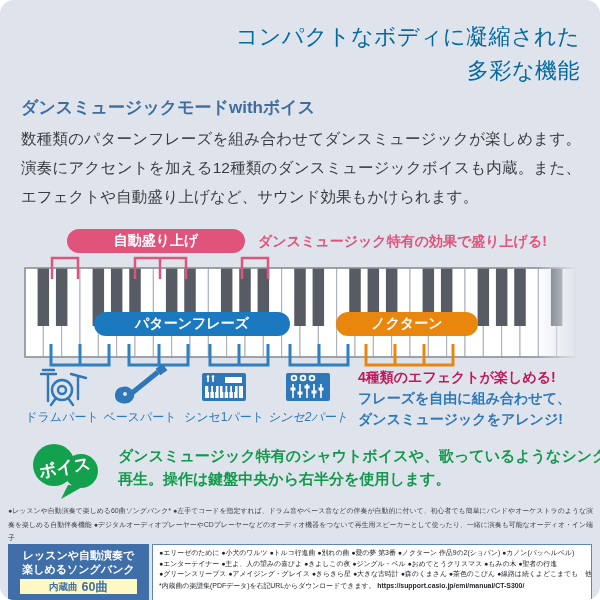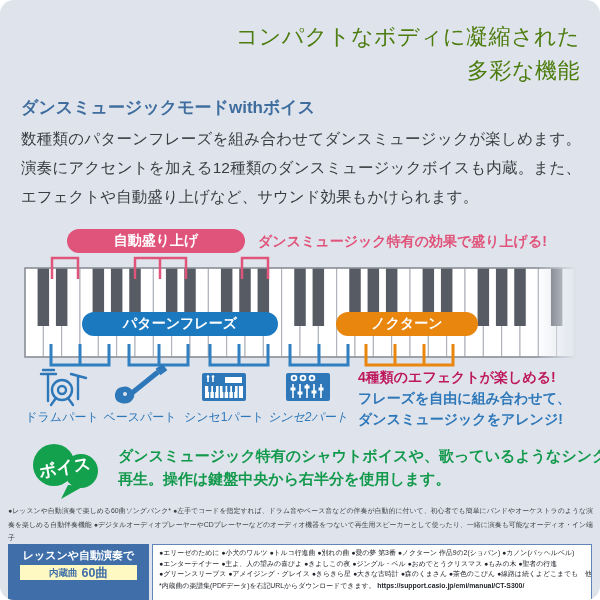--- a/index.html
+++ b/index.html
@@ -3,32 +3,32 @@
 <meta charset="utf-8">
 <style>
   html,body{margin:0;padding:0;background:#ffffff;}
   .page{
     position:relative;width:600px;height:600px;background:#dfe4ec;
     border-radius:14px;overflow:hidden;
     font-family:"Liberation Sans",sans-serif;color:#3a3d42;
   }
   
   .headline{position:absolute;top:20px;right:20px;text-align:right;
-    font-size:22px;line-height:34px;color:#4d7c0f;letter-spacing:.5px;}
+    font-size:22px;line-height:34px;color:#0369a1;letter-spacing:.5px;}
   
   .sec-title{position:absolute;top:96px;left:21px;font-size:17px;font-weight:bold;color:#3f6d9e;}
   .sec-body{position:absolute;top:124px;left:21px;width:560px;
     font-size:15.5px;line-height:29px;color:#393c41;text-align:justify;}
   
   .diagram{position:absolute;top:225px;left:0;width:528px;height:218px;padding-left:48px;}
   .diagram svg.kb{position:absolute;top:0;left:0;}
   .pill{position:absolute;display:flex;align-items:center;justify-content:center;
     color:#fff;font-weight:bold;border-radius:13px;white-space:nowrap;}
   .pill.pink{left:67px;top:4px;width:178px;height:24px;background:#e0537a;font-size:14px;}
-  .pill.blue{left:82px;top:87px;width:196px;height:24px;background:#1b79c0;font-size:14px;}
+  .pill.blue{left:94px;top:87px;width:196px;height:24px;background:#1b79c0;font-size:14px;}
   .pill.orange{left:336px;top:87px;width:142px;height:24px;background:#e8860d;font-size:14px;}
   .pink-note{position:absolute;left:258px;top:8px;font-size:14px;font-weight:bold;color:#e0537a;white-space:nowrap;}
   .part{position:absolute;top:140px;width:88px;text-align:center;}
   .part .icon{height:42px;display:flex;align-items:flex-end;justify-content:center;}
   .part .plabel{font-size:12px;color:#2e77b8;margin-top:2px;white-space:nowrap;}
   .part0{left:18px;} .part1{left:96px;} .part2{left:180px;} .part3{left:264px;font-style:italic;}
   .effect-note{position:absolute;left:358px;top:142px;font-weight:bold;font-size:14px;line-height:21px;white-space:nowrap;}
   .effect-note .o{color:#be185d;}
   .effect-note .b{color:#2e77b8;}
   
@@ -242,20 +242,21 @@
       <div>ダンスミュージック特有のシャウトボイスや、歌っているようなシングボイスを</div>
       <div>再生。操作は鍵盤中央から右半分を使用します。</div>
     </div>
   </div>
 
   <div class="footnotes">●レッスンや自動演奏で楽しめる60曲ソングバンク* ●左手でコードを指定すれば、ドラム音やベース音などの伴奏が自動的に付いて、初心者でも簡単にバンドやオーケストラのような演奏を楽しめる自動伴奏機能 ●デジタルオーディオプレーヤーやCDプレーヤーなどのオーディオ機器をつないで再生用スピーカーとして使ったり、一緒に演奏も可能なオーディオ・イン端子</div>
 
   <div class="songbank">
     <div class="bank-label">
       <div>レッスンや自動演奏で</div>
+      <div>楽しめるソングバンク</div>
       <div class="count-box">
         <span class="pref">内蔵曲</span>
         <span class="cnt">60曲</span>
       </div>
     </div>
     <div class="song-box">
       <div class="song-line">●エリーゼのために ●小犬のワルツ ●トルコ行進曲 ●別れの曲 ●愛の夢 第3番 ●ノクターン 作品9の2(ショパン) ●カノン(パッヘルベル)</div>
       <div class="song-line">●エンターテイナー ●主よ、人の望みの喜びよ ●きよしこの夜 ●ジングル・ベル ●おめでとうクリスマス ●もみの木 ●聖者の行進</div>
       <div class="song-line">●グリーンスリーブス ●アメイジング・グレイス ●きらきら星 ●大きな古時計 ●森のくまさん ●茶色のこびん ●線路は続くよどこまでも　他</div>
       <div class="song-note">

